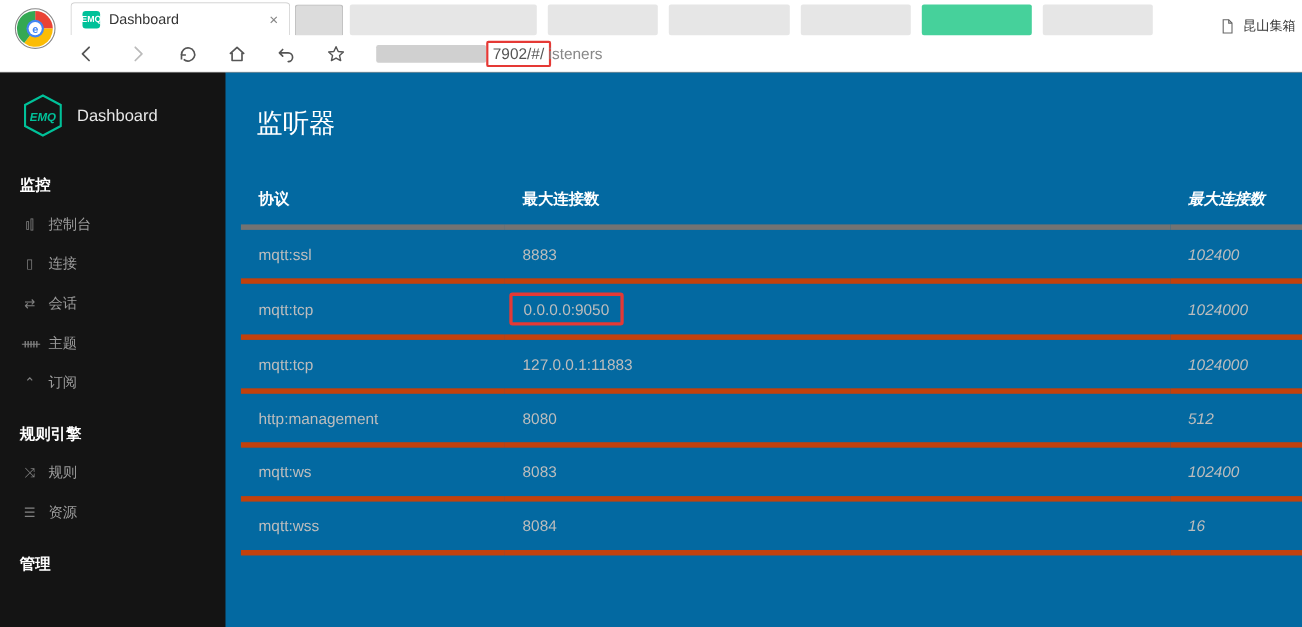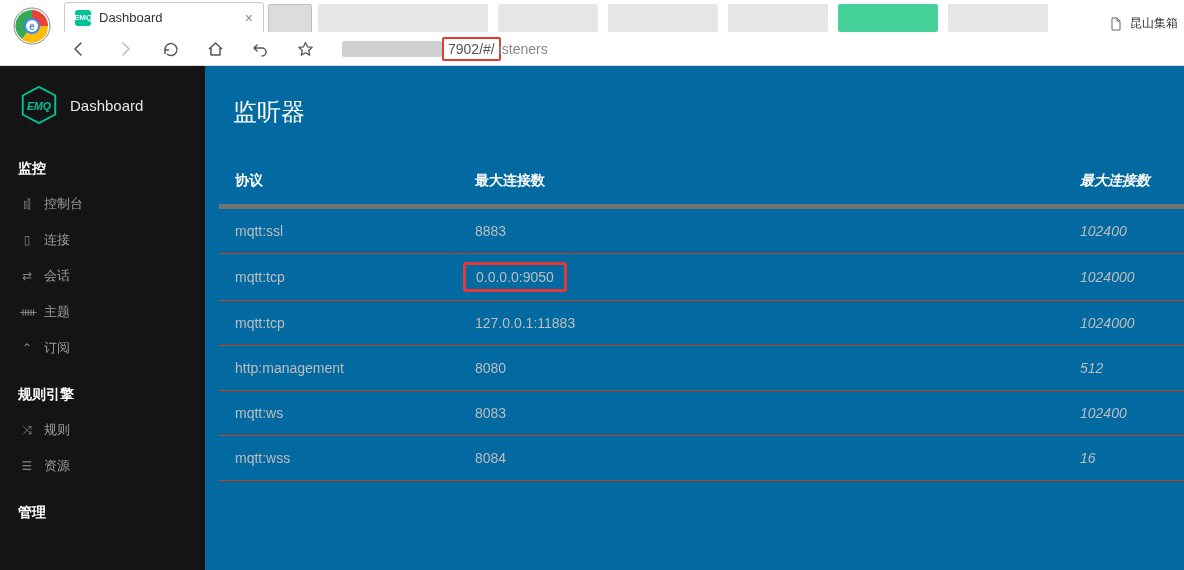--- a/index.html
+++ b/index.html
@@ -199,21 +199,21 @@
     .data-table th {
       text-align: left;
       color: #fff;
       font-weight: 600;
       font-size: 14px;
       padding: 14px 16px;
       border-bottom: 5px solid #737373;
     }
     .data-table td {
       padding: 14px 16px;
-      border-bottom: 1px solid #c2410c;
+      border-bottom: 5px solid #c2410c;
       font-size: 14px;
       color: #bdbdbd;
     }
     .col-protocol { width: 240px; }
     .col-addr { width: auto; }
     .col-max { width: 120px; text-align: left; font-style: italic; }
     .cell-highlight {
       display: inline-block;
       border: 3px solid #e53935;
       border-radius: 3px;

